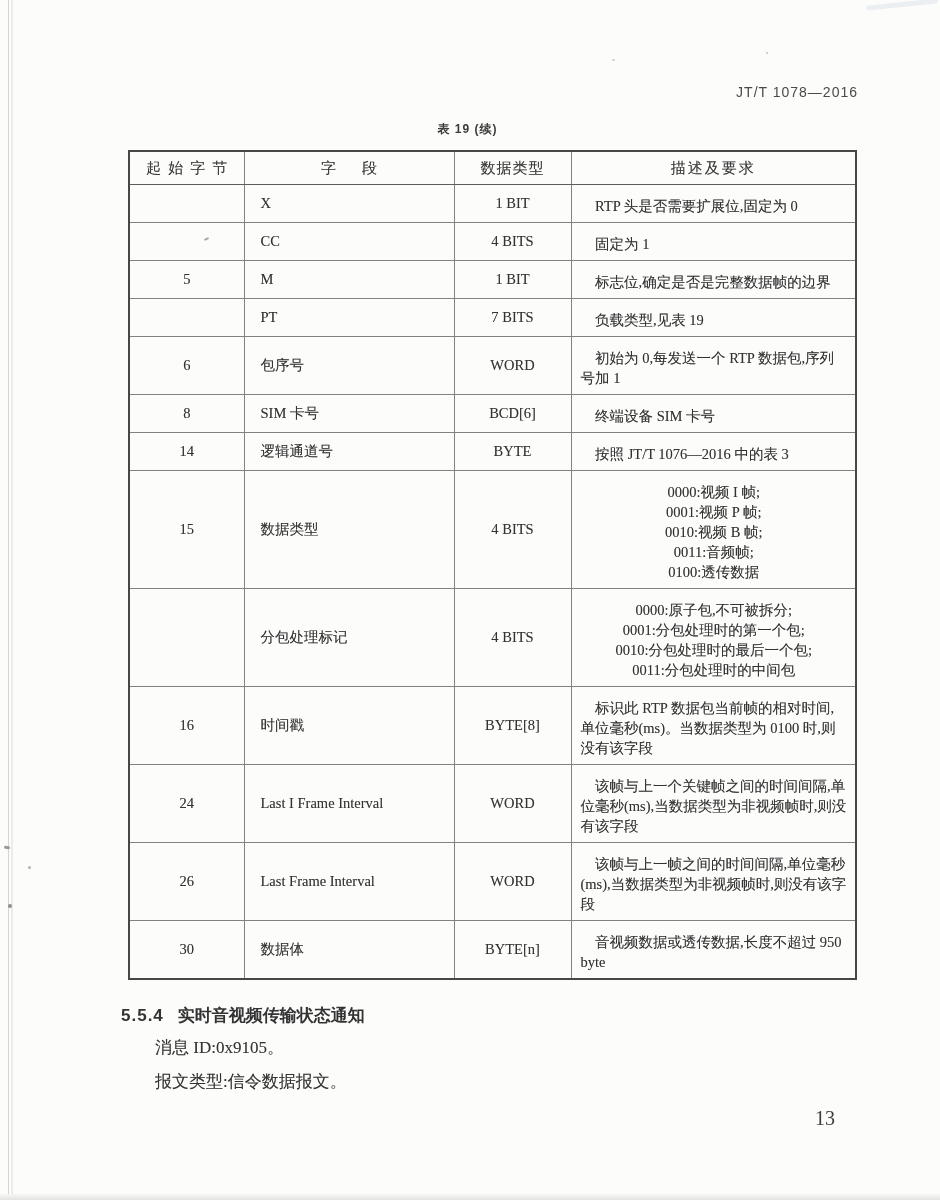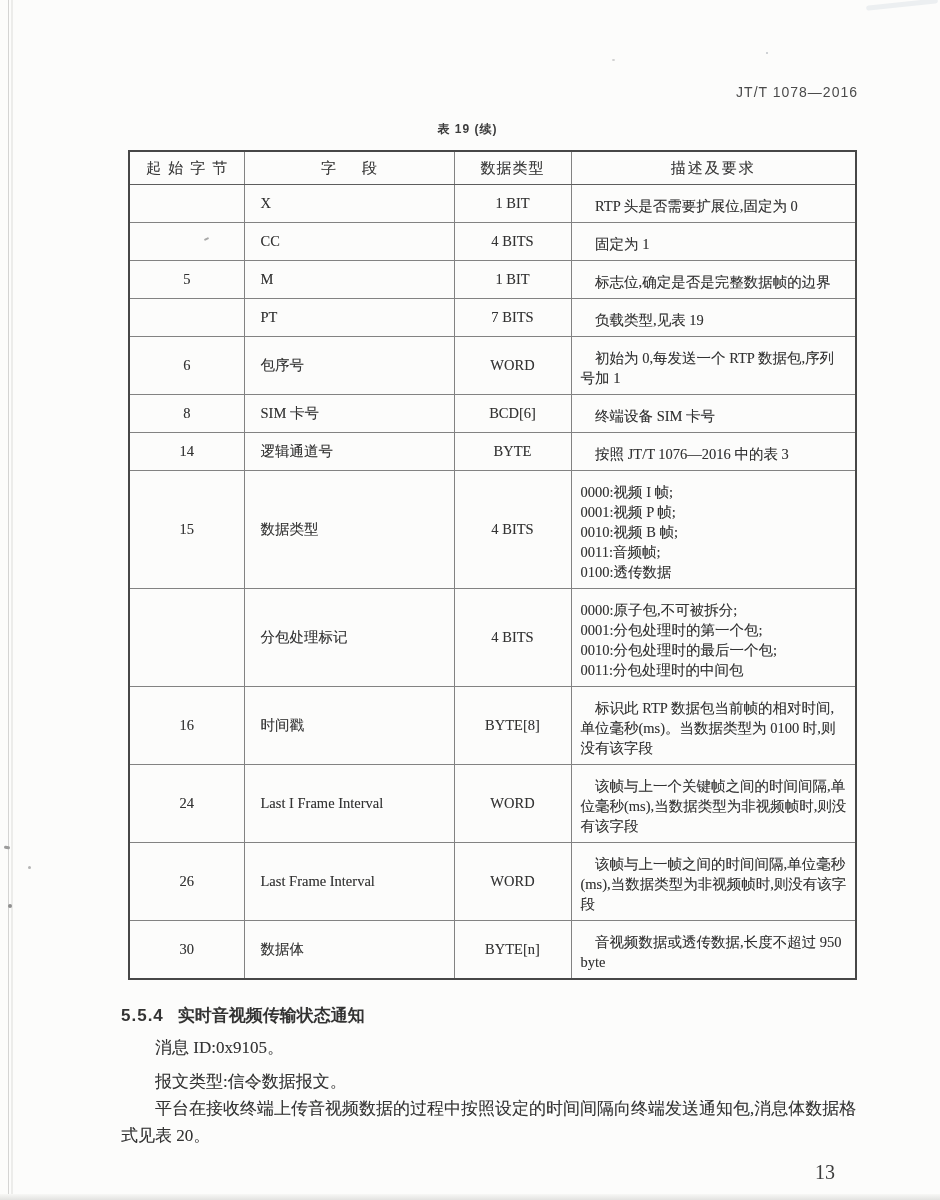--- a/index.html
+++ b/index.html
@@ -41,21 +41,21 @@
   table.spec th:nth-child(3){letter-spacing:1px;}
   table.spec th:nth-child(4){letter-spacing:2px;}
   col.c-byte{width:115px;} col.c-field{width:210px;}
   col.c-type{width:117px;} col.c-desc{width:285px;}
   td{padding:6px 8px;vertical-align:middle;}
   td.cell-byte{text-align:center;}
   td.cell-field{padding-left:16px;}
   td.cell-type{text-align:center;}
   td.cell-desc{padding:11px 8px 6px 9px;}
   .desc-para{text-indent:1em;}
-  .desc-line{text-indent:0;}
+  .desc-line{text-indent:0;text-align:center;}
   
   .section-heading{
     margin-top:24px;
     font-family:"Liberation Sans","DejaVu Sans",sans-serif;
     font-weight:bold;font-size:17px;color:#333;
   }
   .section-number{margin-right:14px;letter-spacing:1px;}
   .body-line{margin:7px 0 0 0;text-indent:2em;font-size:17px;line-height:27px;color:#343434;
     text-shadow:0 0 0.6px rgba(40,40,40,0.3);}
   .body-para{margin:0;text-indent:2em;font-size:17px;line-height:27px;color:#343434;
@@ -225,18 +225,17 @@
         </tr>
       </tbody>
   </table>
 
   <div class="section">
     <div class="section-heading">
       <span class="section-number">5.5.4</span><span>实时音视频传输状态通知</span>
     </div>
     <p class="body-line">消息 ID:0x9105。</p>
     <p class="body-line">报文类型:信令数据报文。</p>
-    <p class="body-para">平台在接收终端上传音视频数据的过程中按照设定的时间间隔向终端发送通知包,消息体数据格式见表 20。</p>
   </div>
 
   <div class="page-number">13</div>
 
 </div>
 
 </body></html>

